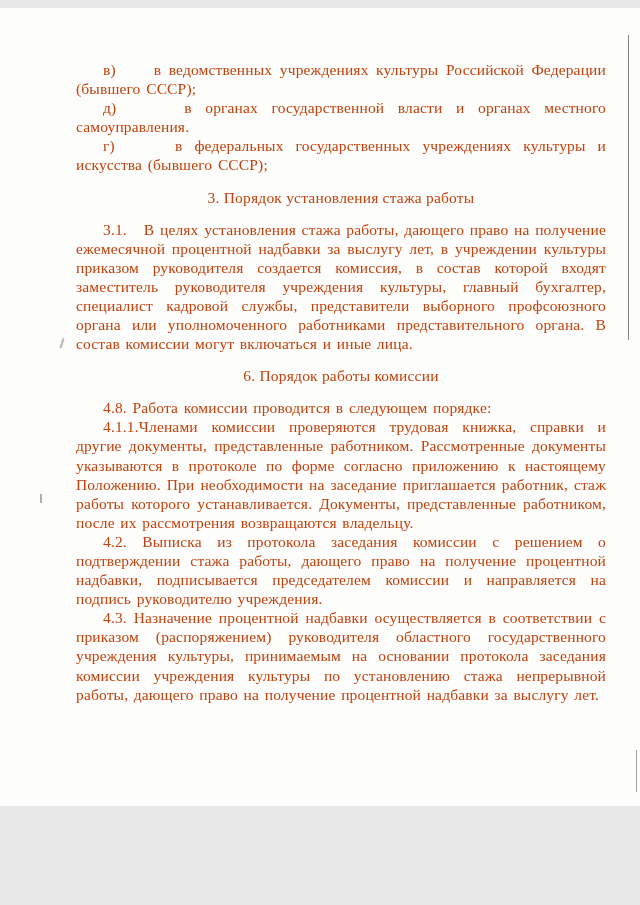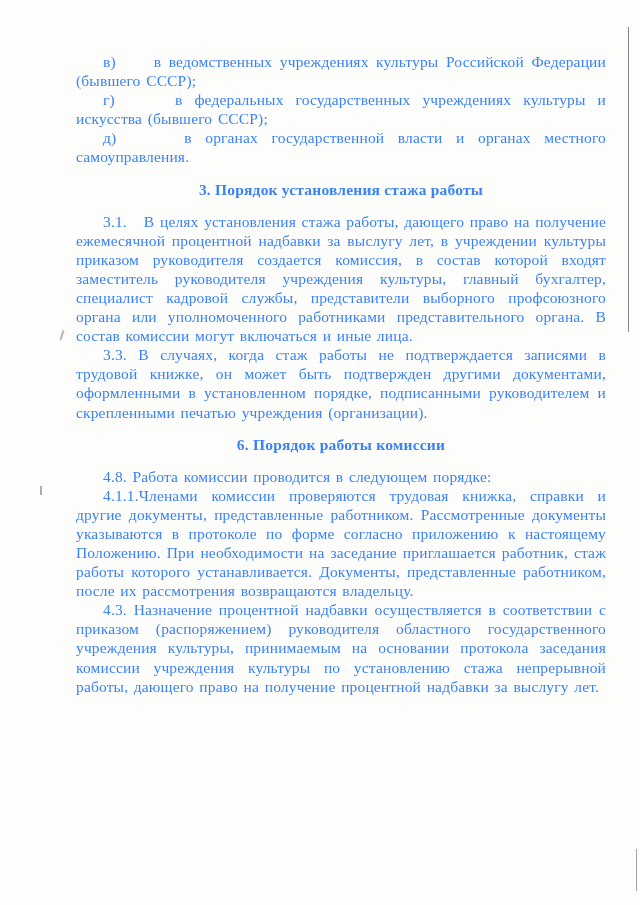--- a/index.html
+++ b/index.html
@@ -3,48 +3,48 @@
 <meta charset="utf-8">
 <style>
   html, body {
     margin: 0;
     padding: 0;
     background: #e8e8e8;
   }
   .page {
     position: relative;
     width: 640px;
-    height: 905px;
-    margin: 0 auto;
+    height: 798px;
+    margin: 8px auto;
     background: #fdfdfb;
     overflow: hidden;
     box-sizing: border-box;
     font-family: "Liberation Serif", "DejaVu Serif", serif;
-    color: #3b82f6;
+    color: #c2410c;
   }
   .content {
     position: absolute;
     top: 52px;
     left: 76px;
     right: 34px;
   }
   .para {
     margin: 0;
     font-size: 15.5px;
     line-height: 19.1px;
     text-align: justify;
     text-indent: 27px;
     letter-spacing: 0.15px;
     word-spacing: 1.6px;
   }
   .heading {
     margin: 13px 0 13px 0;
     font-size: 15.5px;
     line-height: 19px;
-    font-weight: bold;
+    font-weight: normal;
     text-align: center;
     letter-spacing: 0.2px;
   }
   
   .artifact {
     position: absolute;
     background: #4c4c4c;
   }
   .artifact-right-line {
     right: 11px;
@@ -82,28 +82,28 @@
 <div class="page">
 
   <div class="artifact artifact-right-line"></div>
   <div class="artifact artifact-corner-line"></div>
   <div class="artifact artifact-left-mark"></div>
   <div class="artifact artifact-left-slash"></div>
 
   <div class="content">
 
     <p class="para">в)&nbsp;&nbsp;&nbsp;&nbsp;&nbsp;в ведомственных учреждениях культуры Российской Федерации (бывшего СССР);</p>
+    <p class="para">д)&nbsp;&nbsp;&nbsp;&nbsp;&nbsp;в органах государственной власти и органах местного самоуправления.</p>
     <p class="para">г)&nbsp;&nbsp;&nbsp;&nbsp;&nbsp;в федеральных государственных учреждениях культуры и искусства (бывшего СССР);</p>
-    <p class="para">д)&nbsp;&nbsp;&nbsp;&nbsp;&nbsp;в органах государственной власти и органах местного самоуправления.</p>
 
     <h2 class="heading">3. Порядок установления стажа работы</h2>
 
     <p class="para">3.1.&nbsp;&nbsp;&nbsp;В целях установления стажа работы, дающего право на получение ежемесячной процентной надбавки за выслугу лет, в учреждении культуры приказом руководителя создается комиссия, в состав которой входят заместитель руководителя учреждения культуры, главный бухгалтер, специалист кадровой службы, представители выборного профсоюзного органа или уполномоченного работниками представительного органа. В состав комиссии могут включаться и иные лица.</p>
-    <p class="para">3.3. В случаях, когда стаж работы не подтверждается записями в трудовой книжке, он может быть подтвержден другими документами, оформленными в установленном порядке, подписанными руководителем и скрепленными печатью учреждения (организации).</p>
 
     <h2 class="heading">6. Порядок работы комиссии</h2>
 
     <p class="para">4.8. Работа комиссии проводится в следующем порядке:</p>
     <p class="para">4.1.1.Членами комиссии проверяются трудовая книжка, справки и другие документы, представленные работником. Рассмотренные документы указываются в протоколе по форме согласно приложению к настоящему Положению. При необходимости на заседание приглашается работник, стаж работы которого устанавливается. Документы, представленные работником, после их рассмотрения возвращаются владельцу.</p>
+    <p class="para">4.2. Выписка из протокола заседания комиссии с решением о подтверждении стажа работы, дающего право на получение процентной надбавки, подписывается председателем комиссии и направляется на подпись руководителю учреждения.</p>
     <p class="para">4.3. Назначение процентной надбавки осуществляется в соответствии с приказом (распоряжением) руководителя областного государственного учреждения культуры, принимаемым на основании протокола заседания комиссии учреждения культуры по установлению стажа непрерывной работы, дающего право на получение процентной надбавки за выслугу лет.</p>
 
   </div>
 </div>
 
 </body></html>

